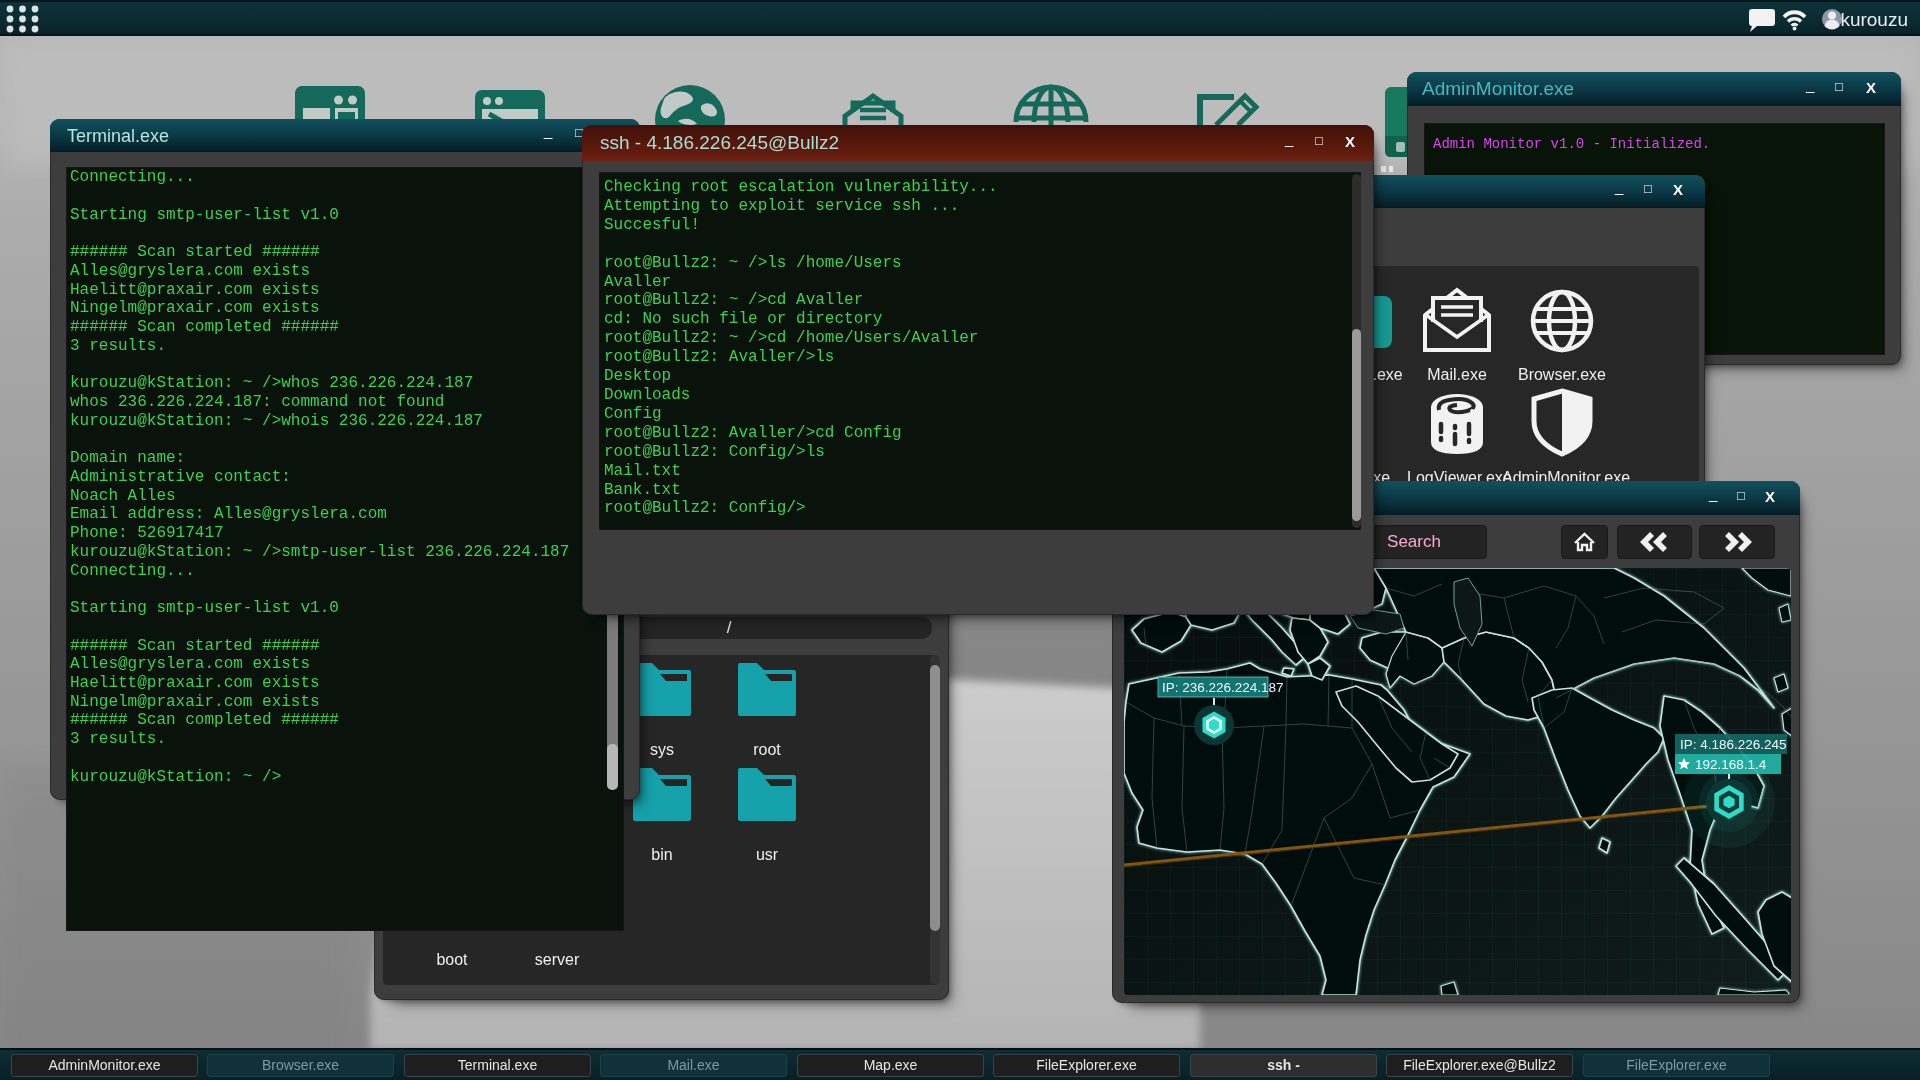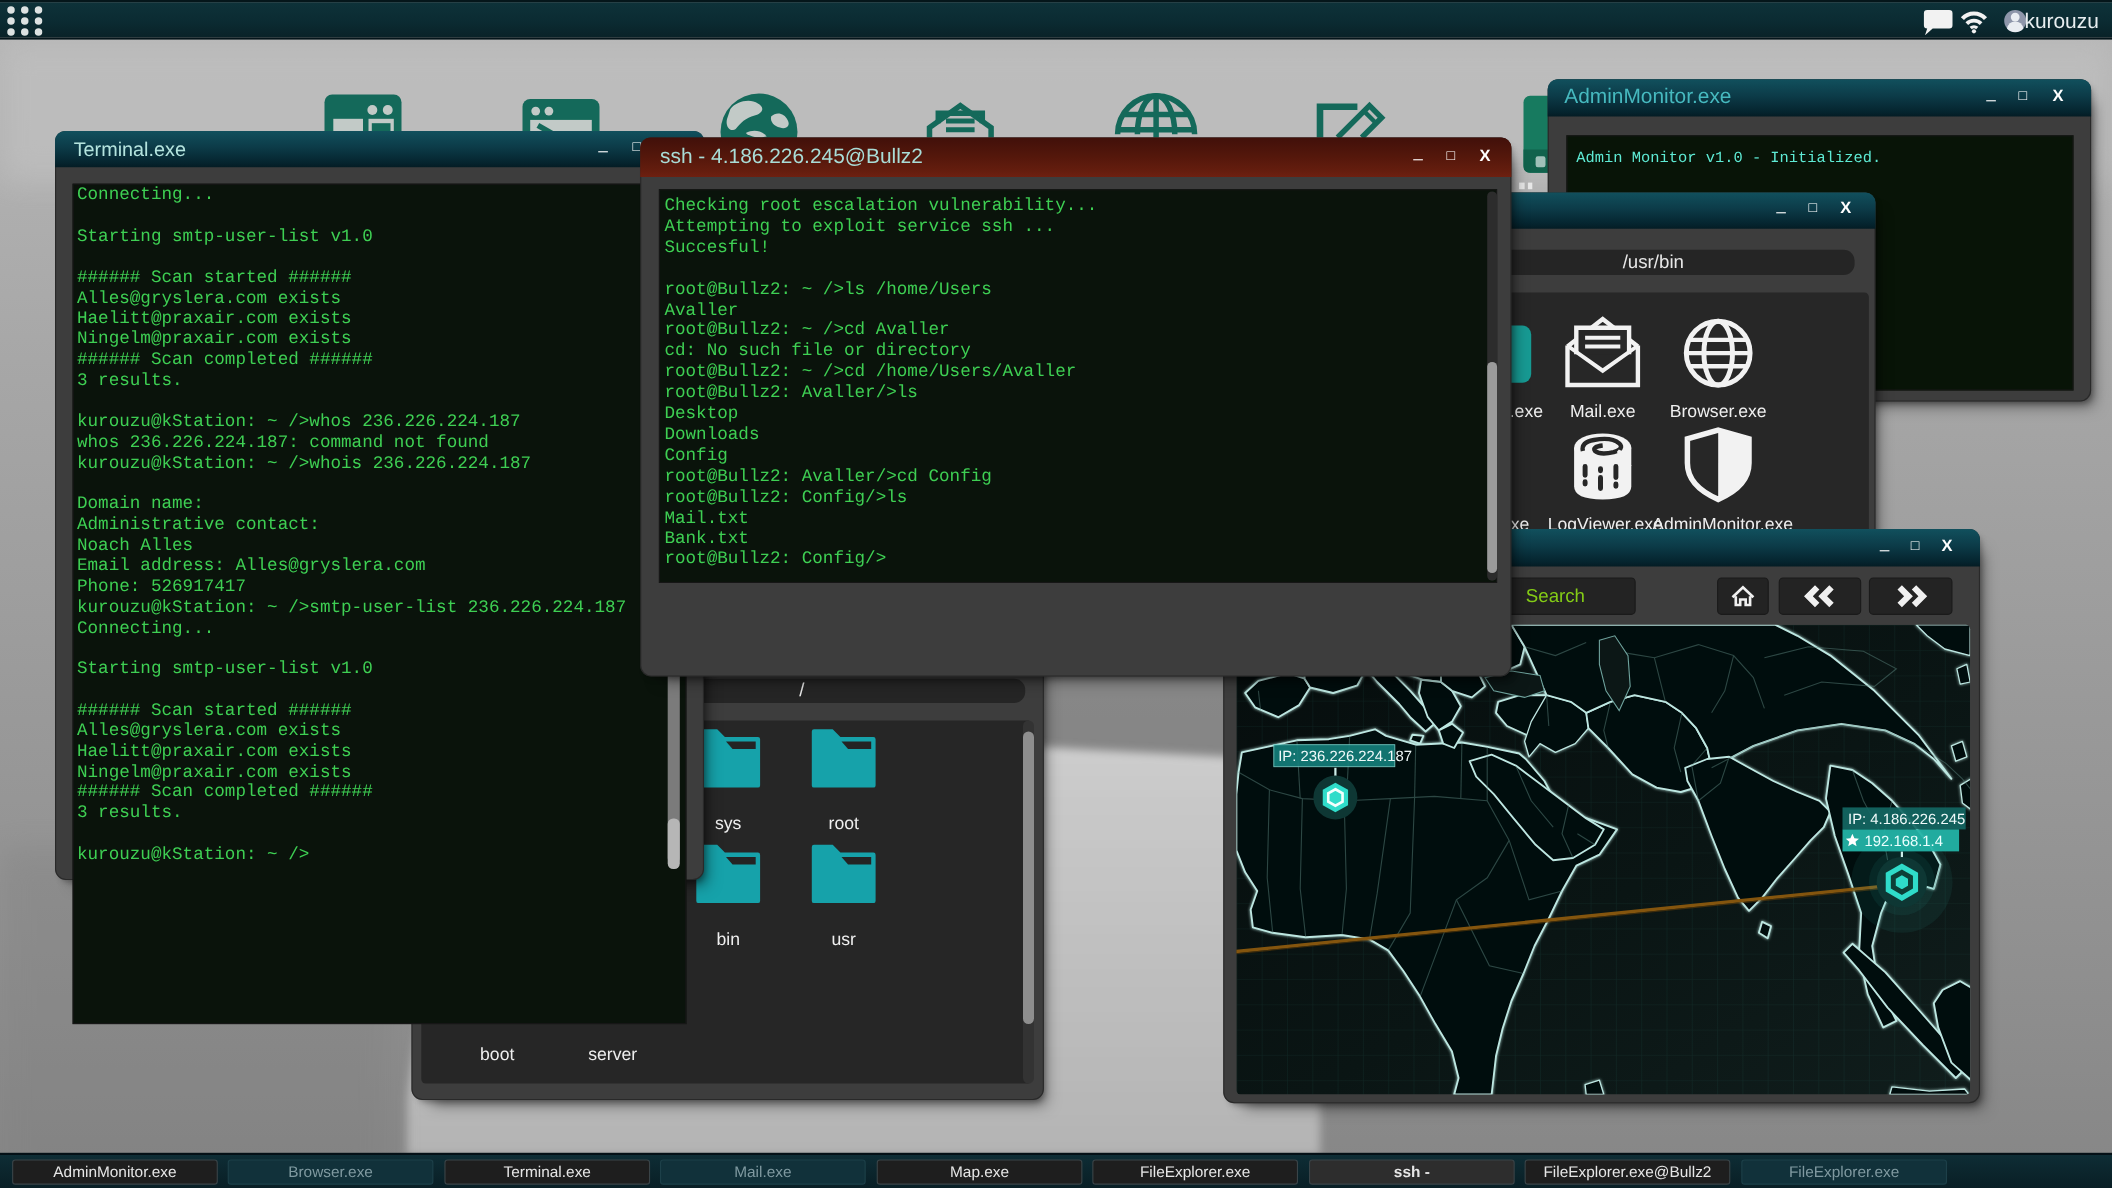--- a/index.html
+++ b/index.html
@@ -154,31 +154,29 @@
     <div id="user">kurouzu</div>
   </div>
 
   <div class="win" id="adminmon" style="left:1407px;top:72px;width:494px;height:293px;z-index:10">
     <div class="tbar teal" style="height:34px"></div>
     <div class="ttl" style="left:15px;color:#46b9bf">AdminMonitor.exe</div>
     <div class="wb mn" style="left:399px;top:4px">_</div>
     <div class="wb" style="left:428px;top:7px;font-size:13px">□</div>
     <div class="wb" style="left:459px;top:7px;font-weight:bold">X</div>
     <div class="screen" style="left:17px;top:51px;width:461px;height:232px;background:#081407">
-      <pre class="gtxt" style="left:8px;top:12px;color:#5eead4;font-size:14px">Admin Monitor v1.0 - Initialized.</pre>
+      <pre class="gtxt" style="left:8px;top:12px;color:#d946ef;font-size:14px">Admin Monitor v1.0 - Initialized.</pre>
     </div>
   </div>
 
   <div class="win" id="usrbin" style="left:1160px;top:175px;width:545px;height:805px;z-index:15">
     <div class="tbar teal" style="height:33px"></div>
     <div class="wb mn" style="left:455px;top:3px">_</div>
     <div class="wb" style="left:484px;top:6px;font-size:13px">□</div>
     <div class="wb" style="left:513px;top:6px;font-weight:bold">X</div>
-    <div style="position:absolute;left:160px;top:52px;width:366px;height:23px;background:#252525;border-radius:10px;
-         color:#e8e8e8;font-size:17px;text-align:center;line-height:23px">/usr/bin</div>
     <div style="position:absolute;left:9px;top:91px;width:530px;height:700px;background:#272727;border-radius:4px;overflow:hidden">
       <svg width="530" height="700" style="position:absolute;left:0;top:0">
         <g>
           <rect x="147" y="30" width="76" height="52" rx="8" fill="#179a93"></rect>
           <rect x="153" y="36" width="9" height="5" rx="2" fill="#cfe8e4"></rect>
         </g>
 
         <g stroke="#f2f2f2" fill="none" stroke-width="4">
           <path d="M 256,49 L 288,24 L 320,49"></path>
           <path d="M 264,56 L 264,32 L 312,32 L 312,56" fill="#272727"></path>
@@ -221,21 +219,21 @@
     </div>
   </div>
 
   <div class="win" id="mapwin" style="left:1112px;top:481px;width:688px;height:522px;z-index:20">
     <div class="tbar teal" style="height:34px"></div>
     <div class="wb mn" style="left:597px;top:4px">_</div>
     <div class="wb" style="left:625px;top:7px;font-size:13px">□</div>
     <div class="wb" style="left:653px;top:7px;font-weight:bold">X</div>
     <div style="position:absolute;left:84px;top:44px;width:137px;height:34px;background:#232323;border-radius:4px;border:1px solid #1a1a1a"></div>
     <div style="position:absolute;left:229px;top:44px;width:146px;height:34px;background:#232323;border-radius:4px;border:1px solid #1a1a1a;
-         color:#84cc16;font-size:17px;text-align:center;line-height:32px">Search</div>
+         color:#f9a8d4;font-size:17px;text-align:center;line-height:32px">Search</div>
     <div style="position:absolute;left:449px;top:44px;width:47px;height:34px;background:#232323;border-radius:4px;border:1px solid #1a1a1a">
       <svg width="45" height="32">
           <path d="M 13,17 L 22.5,8 L 32,17 M 16,16 L 16,24 L 20,24 L 20,19 L 25,19 L 25,24 L 29,24 L 29,16" stroke="#f0f0f0" stroke-width="2.4" fill="none"></path>
         </svg>
     </div>
     <div style="position:absolute;left:505px;top:44px;width:75px;height:34px;background:#232323;border-radius:4px;border:1px solid #1a1a1a">
       <svg width="73" height="32">
           <g fill="#f0f0f0">
             <path d="M 32,6 L 22,16 L 32,26 L 36,22 L 30,16 L 36,10 Z"></path>
             <path d="M 45,6 L 35,16 L 45,26 L 49,22 L 43,16 L 49,10 Z"></path>

